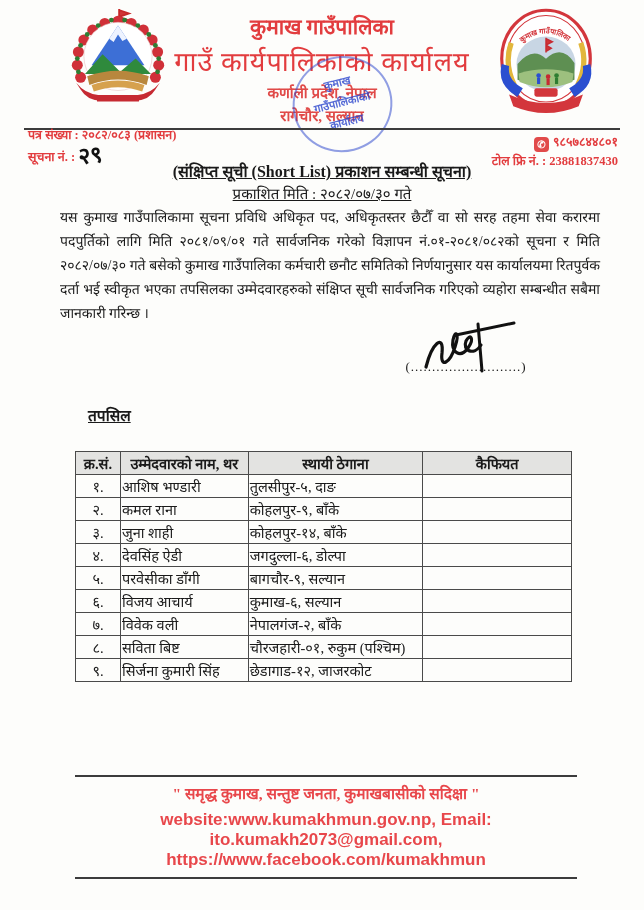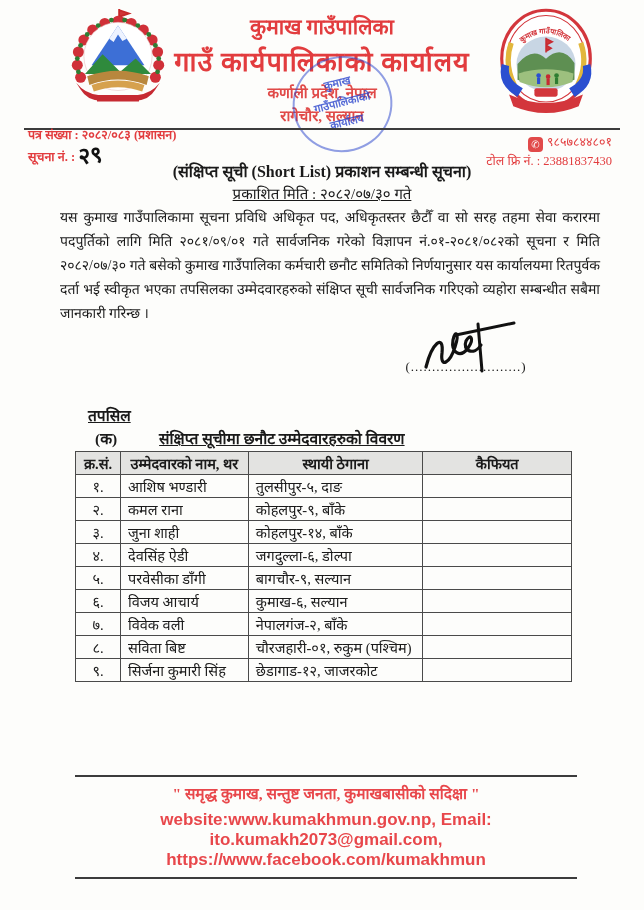--- a/index.html
+++ b/index.html
@@ -7,21 +7,21 @@
   body { font-family:"Liberation Serif","DejaVu Serif",serif; }
   #page {
     position:relative; width:644px; height:910px; margin:0 auto;
     background:#fdfdfb; overflow:hidden; color:#1a1a1a;
   }
   .abs { position:absolute; }
 
   
   #header-center { left:150px; top:12px; width:344px; text-align:center; }
   .muni-name { font-size:21px; font-weight:bold; color:#e23c3e; }
-  .office-name { font-size:27px; font-weight:bold; color:#e23c3e; margin-top:2px; letter-spacing:1px;}
+  .office-name { font-size:27px; font-weight:normal; color:#e23c3e; margin-top:2px; letter-spacing:1px;}
   .addr { font-size:15px; font-weight:bold; color:#e04a48; margin-top:3px; }
 
   #stamp {
     left:268px; top:52px; width:150px; height:108px;
     transform:rotate(-14deg); opacity:.8; pointer-events:none;
   }
   #stamp .ring {
     position:absolute; left:25px; top:4px; width:100px; height:96px;
     border:2px solid rgba(44,70,205,.65); border-radius:50%;
   }
@@ -29,31 +29,31 @@
     color:#2c46cd; font-size:11px; font-weight:bold; }
 
   .hr-main { left:24px; top:128px; width:596px; height:2px; background:#3c3c3c; }
 
   
   #meta-left { left:28px; top:127px; font-size:12.5px; font-weight:bold; color:#e23c3e; line-height:17px; }
   #notice-no {
     display:inline-block; font-size:23px; color:#111; font-weight:bold;
     transform:rotate(-6deg) translateY(2px); font-family:"DejaVu Serif",serif;
   }
-  #meta-right { right:32px; top:133px; font-size:12.5px; font-weight:normal; color:#e23c3e; text-align:right; line-height:18px; }
+  #meta-right { right:26px; top:133px; font-size:12.5px; font-weight:bold; color:#e23c3e; text-align:right; line-height:18px; }
   .phone-ic {
     display:inline-block; width:15px; height:15px; border-radius:4px;
     background:#e14a4a; color:#fff; font-size:10px; line-height:15px;
     text-align:center; vertical-align:-2px; margin-right:4px;
   }
 
   
   #doc-title { left:0; top:160px; width:644px; text-align:center;
     font-size:16px; font-weight:bold; }
-  #doc-title span { }
+  #doc-title span { text-decoration:underline; }
   #pub-date { left:0; top:183px; width:644px; text-align:center; font-size:15px; }
   #pub-date span { text-decoration:underline; }
 
   
   #body-par {
     left:60px; top:206px; width:540px; font-size:14px;
     line-height:24px; text-align:justify;
   }
 
   
@@ -63,21 +63,21 @@
   .sig-title { font-size:14.5px; font-weight:bold; margin-top:1px; }
 
   
   #tapasil { left:88px; top:404px; font-size:15.5px; font-weight:bold; text-decoration:underline; }
   #clause-row { left:95px; top:427px; font-size:15.5px; font-weight:bold; }
   #clause-row .tbl-title { text-decoration:underline; margin-left:38px; }
 
   #shortlist-table { left:75px; top:451px; width:497px;
     border-collapse:collapse; font-size:14.5px; }
   #shortlist-table th, #shortlist-table td {
-    border:1.4px solid #4a4a4a; padding:1px 7px; height:22px;
+    border:1.4px solid #4a4a4a; padding:1px 1px; height:22px;
   }
   #shortlist-table th { background:#e3e3e1; font-weight:bold; font-size:14.5px; }
   #shortlist-table td:first-child { text-align:center; }
   #shortlist-table col.c1 { width:45px; }
   #shortlist-table col.c2 { width:128px; }
   #shortlist-table col.c3 { width:175px; }
   #shortlist-table col.c4 { width:149px; }
 
   
   #footer { left:75px; top:775px; width:502px;
@@ -217,24 +217,20 @@
     <svg id="sig-svg" width="110" height="58" viewBox="0 0 110 58">
       <path d="M14 46 C20 22, 32 12, 30 32 C28 48, 38 42, 43 26 C48 11, 43 9, 41 19 C39 31, 48 38, 56 27 C63 17, 58 12, 54 20 C50 30, 62 35, 69 24" stroke="#111" stroke-width="3.2" fill="none" stroke-linecap="round"></path>
       <path d="M66 3 L70 50" stroke="#111" stroke-width="3" stroke-linecap="round"></path>
       <path d="M30 8 L104 0" stroke="#111" stroke-width="0" fill="none"></path>
       <path d="M44 14 L102 2" stroke="#111" stroke-width="3" stroke-linecap="round" fill="none"></path>
     </svg>
     <div class="sig-dots">(..........................)</div>
   </div>
 
   <div class="abs" id="tapasil">तपसिल</div>
-  <div class="abs" id="clause-row">
-    <span>(क)</span>
-    <span class="tbl-title">संक्षिप्त सूचीमा छनौट उम्मेदवारहरुको विवरण</span>
-  </div>
 
   <table class="abs" id="shortlist-table">
     <colgroup>
         <col class="c1">
         <col class="c2">
         <col class="c3">
         <col class="c4">
       </colgroup>
     <thead>
       <tr>

